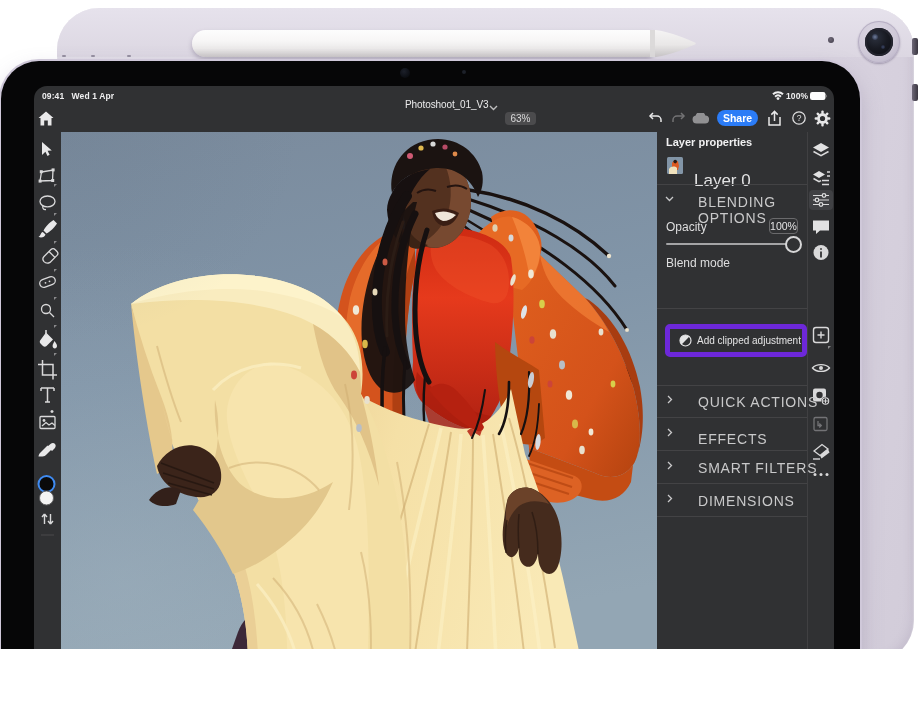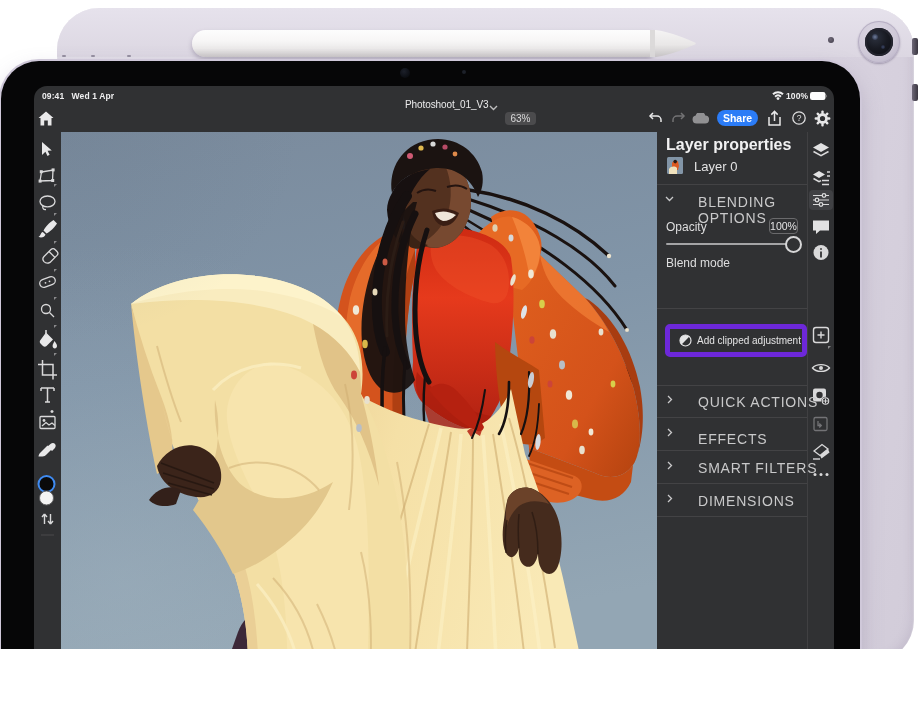--- a/index.html
+++ b/index.html
@@ -441,28 +441,28 @@
           <path d="M12,323.5 L20,317 l1.5,3.5 -8,6 z" fill="#d9d9da" stroke="none"></path>
           <path d="M5,327 l7,0" stroke-width="1.4"></path>
 
           <circle cx="7" cy="342.5" r="1.5" fill="#d9d9da" stroke="none"></circle>
           <circle cx="13" cy="342.5" r="1.5" fill="#d9d9da" stroke="none"></circle>
           <circle cx="19" cy="342.5" r="1.5" fill="#d9d9da" stroke="none"></circle>
         </g>
       </svg>
 
       <div class="abs panel-divider-v"></div>
-      <div class="abs" style="left:632px;top:50px;color:#f1f1f2;font-size:16px;font-weight:700;">Layer properties</div>
+      <div class="abs" style="left:632px;top:50px;color:#f1f1f2;font-size:11px;font-weight:700;">Layer properties</div>
       <svg class="abs" style="left:633px;top:71px;" width="16" height="17" viewBox="0 0 16 17">
         <rect width="16" height="17" rx="1.5" fill="#8295a7"></rect>
         <path d="M5,6 C6,3.5 9,3 11,4.5 L12,9 L11,13 L5,13 Z" fill="#dd5a21"></path>
         <circle cx="8.2" cy="4.6" r="1.8" fill="#2a1a12"></circle>
         <path d="M2,12 C4,9 8,9 10,11 L10,17 L2,17 Z" fill="#f0e2bd"></path>
       </svg>
-      <div class="abs" style="left:660px;top:73px;color:#e2e2e3;font-size:13px;">Layer 0</div>
+      <div class="abs" style="left:660px;top:85px;color:#e2e2e3;font-size:17px;">Layer 0</div>
       <div class="abs pdiv" style="top:98px;"></div>
 
       <svg class="abs" style="left:631px;top:110px;" width="9" height="6" viewBox="0 0 9 6">
           <path d="M1,1 L4.5,4.5 L8,1" stroke="#c9c9ca" stroke-width="1.3" fill="none"></path>
         </svg>
       <div class="abs plabel" style="left:647px;top:108px;">BLENDING OPTIONS</div>
 
       <div class="abs ptext" style="left:632px;top:134px;">Opacity</div>
       <div class="abs" style="left:735px;top:132px;width:27px;height:14px;border:1px solid #6a6a6c;border-radius:4px;color:#e3e3e4;font-size:10.5px;line-height:14px;text-align:center;">100%</div>
       <div class="abs" style="left:632px;top:156.5px;width:126px;height:2px;background:#a4a4a6;border-radius:1px;"></div>

